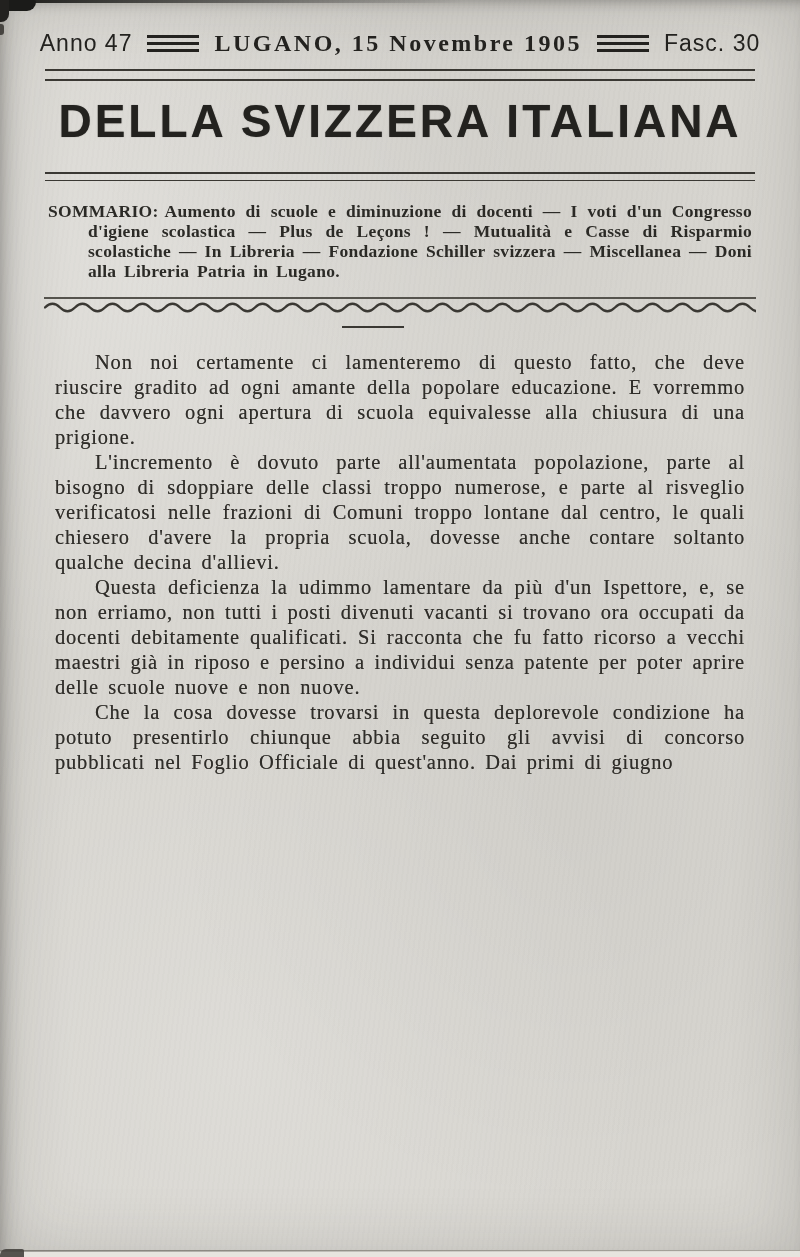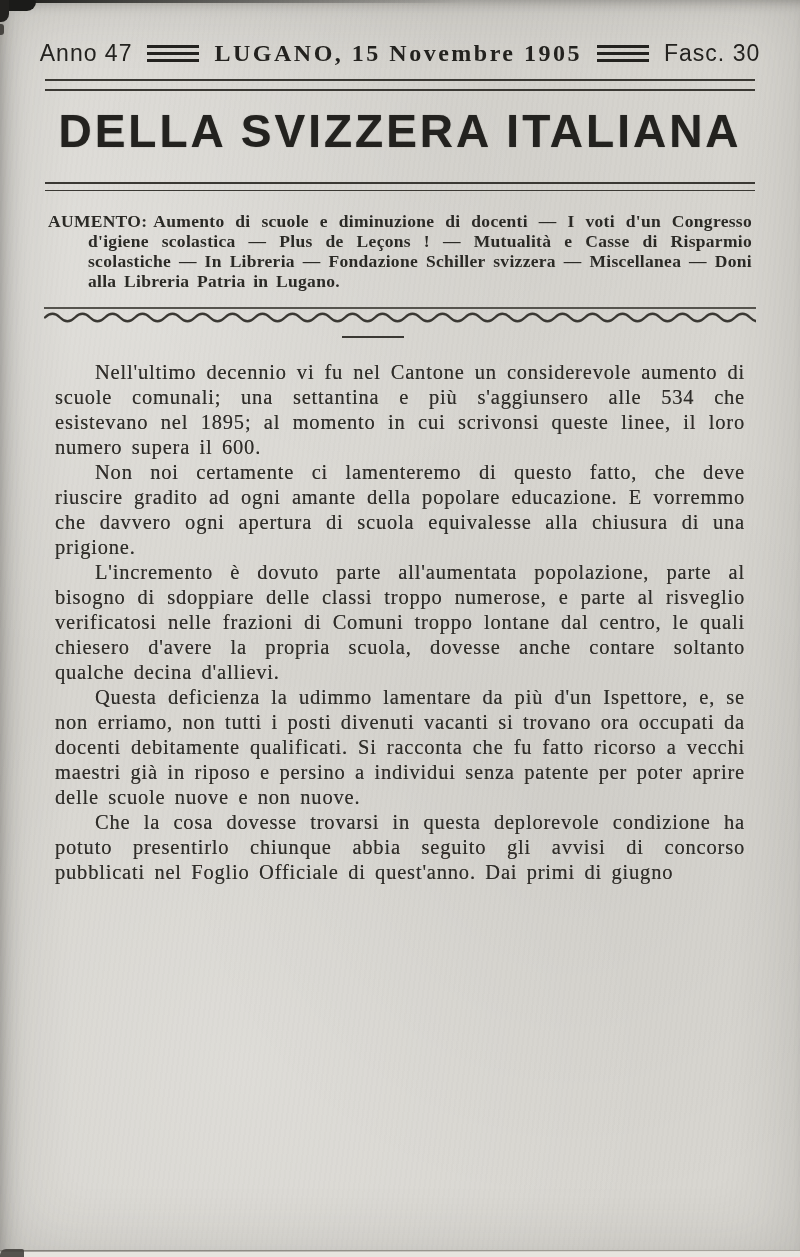--- a/index.html
+++ b/index.html
@@ -26,21 +26,21 @@
       inset 0 0 70px rgba(62,60,54,.20),
       inset 14px 0 22px -14px rgba(40,38,34,.38),
       inset 0 10px 16px -12px rgba(40,38,34,.45);
     font-family:"Liberation Serif", serif;
     color:var(--ink);
   }
 
   
   .issue-header{
     display:flex;justify-content:center;align-items:center;gap:15px;
-    padding-top:40px;
+    padding-top:30px;
     font-family:"Liberation Sans", sans-serif;
     color:var(--masthead-ink);
   }
   .issue-plain{font-size:23px;letter-spacing:1px;font-weight:500;}
   .bars{
     width:52px;height:17px;
     background:repeating-linear-gradient(to bottom, var(--masthead-ink) 0 3.4px, transparent 3.4px 6.9px);
   }
   .issue-place-date{
     font-family:"Liberation Serif", serif;
@@ -145,31 +145,30 @@
   </div>
 
   <div class="double-rule"></div>
 
   <div class="journal-subtitle fit">
     <span>DELLA SVIZZERA ITALIANA</span>
   </div>
 
   <div class="double-rule below-subtitle"></div>
 
-  <p class="summary"><span class="s-label">AUMENTO:</span><span>Aumento di scuole e diminuzione di docenti — I voti d'un Congresso d'igiene scolastica — Plus de Leçons ! — Mutualità e Casse di Risparmio scolastiche — In Libreria — Fondazione Schiller svizzera — Miscellanea — Doni alla Libreria Patria in Lugano.</span></p>
+  <p class="summary"><span class="s-label">SOMMARIO:</span><span>Aumento di scuole e diminuzione di docenti — I voti d'un Congresso d'igiene scolastica — Plus de Leçons ! — Mutualità e Casse di Risparmio scolastiche — In Libreria — Fondazione Schiller svizzera — Miscellanea — Doni alla Libreria Patria in Lugano.</span></p>
 
   <div class="thin-rule"></div>
   <svg class="wavy-rule" width="712" height="11" viewBox="0 0 712 11">
     <path fill="none" stroke="#3a3833" stroke-width="2.4" stroke-linecap="round" d="M1 5.5 q7.5 -7.5 15 0 t15 0 t15 0 t15 0 t15 0 t15 0 t15 0 t15 0 t15 0 t15 0 t15 0 t15 0 t15 0 t15 0 t15 0 t15 0 t15 0 t15 0 t15 0 t15 0 t15 0 t15 0 t15 0 t15 0 t15 0 t15 0 t15 0 t15 0 t15 0 t15 0 t15 0 t15 0 t15 0 t15 0 t15 0 t15 0 t15 0 t15 0 t15 0 t15 0 t15 0 t15 0 t15 0 t15 0 t15 0 t15 0 t15 0 t15 0"></path>
   </svg>
 
   <div class="heading-underline"></div>
 
   <div class="article-body">
-      <p>Nell'ultimo decennio vi fu nel Cantone un considerevole aumento di scuole comunali; una settantina e più s'aggiunsero alle 534 che esistevano nel 1895; al momento in cui scrivonsi queste linee, il loro numero supera il 600.</p>
       <p>Non noi certamente ci lamenteremo di questo fatto, che deve riuscire gradito ad ogni amante della popolare educazione. E vorremmo che davvero ogni apertura di scuola equivalesse alla chiusura di una prigione.</p>
       <p>L'incremento è dovuto parte all'aumentata popolazione, parte al bisogno di sdoppiare delle classi troppo numerose, e parte al risveglio verificatosi nelle frazioni di Comuni troppo lontane dal centro, le quali chiesero d'avere la propria scuola, dovesse anche contare soltanto qualche decina d'allievi.</p>
       <p>Questa deficienza la udimmo lamentare da più d'un Ispettore, e, se non erriamo, non tutti i posti divenuti vacanti si trovano ora occupati da docenti debitamente qualificati. Si racconta che fu fatto ricorso a vecchi maestri già in riposo e persino a individui senza patente per poter aprire delle scuole nuove e non nuove.</p>
       <p>Che la cosa dovesse trovarsi in questa deplorevole condizione ha potuto presentirlo chiunque abbia seguito gli avvisi di concorso pubblicati nel Foglio Officiale di quest'anno. Dai primi di giugno</p>
     </div>
 
   <div class="artifact artifact-top-edge"></div>
   <div class="artifact artifact-top-left"></div>
   <div class="artifact artifact-top-left-2"></div>
   <div class="artifact artifact-left-dash"></div>

